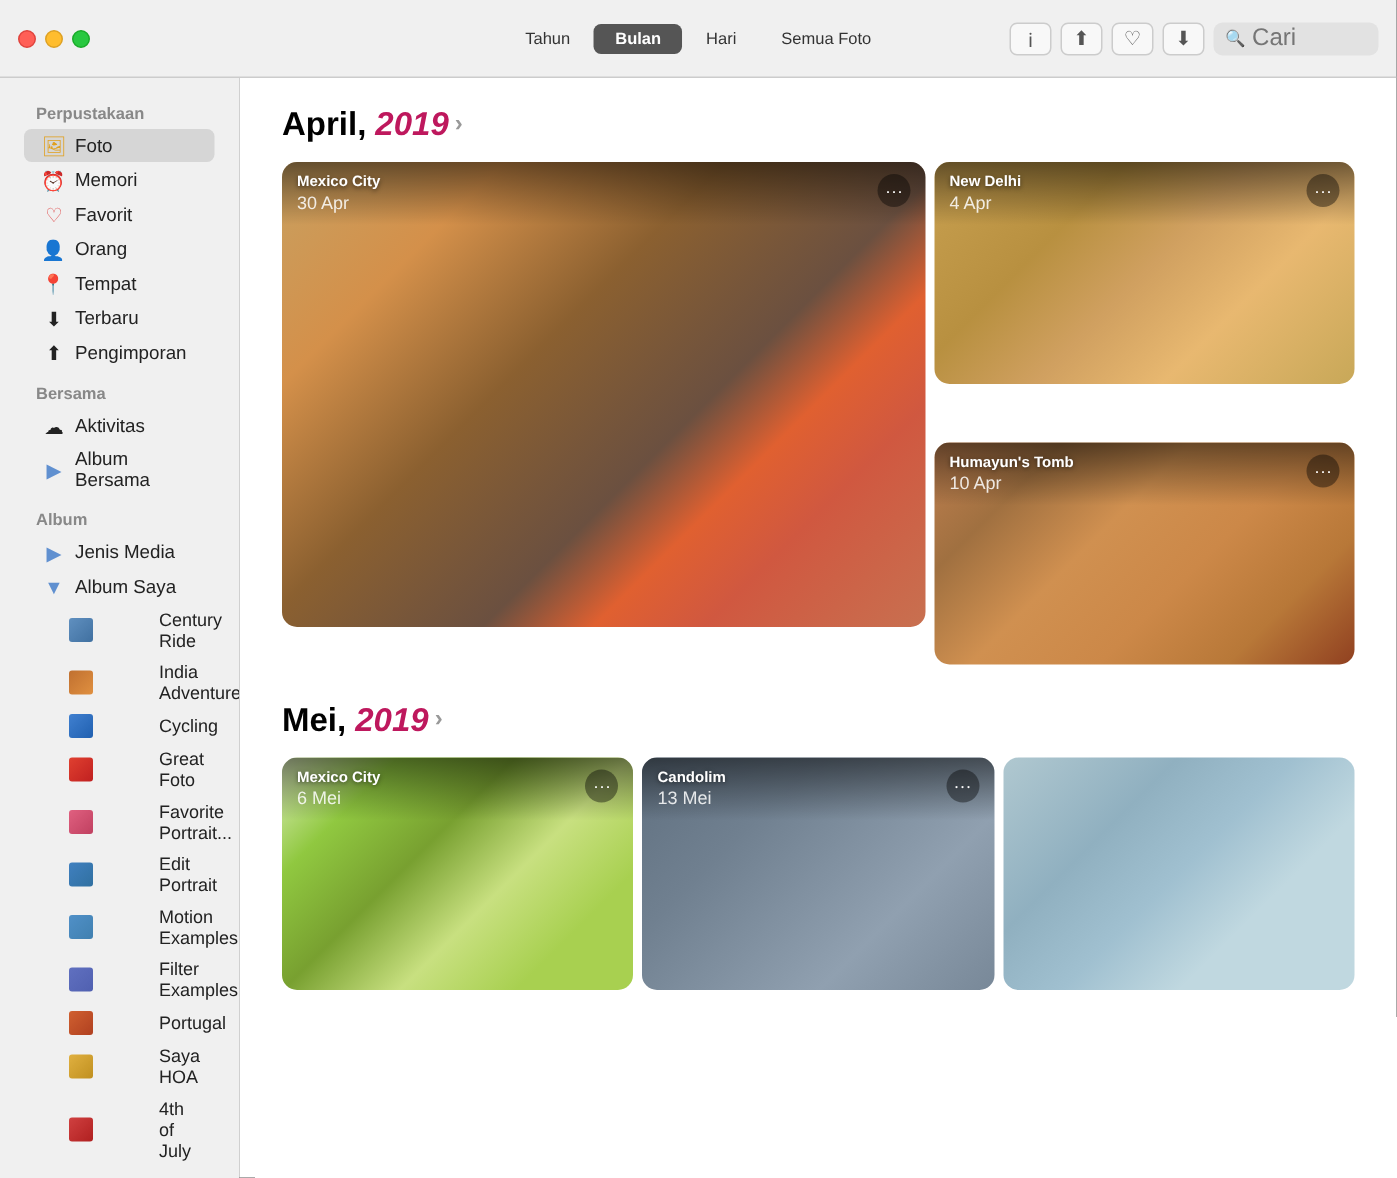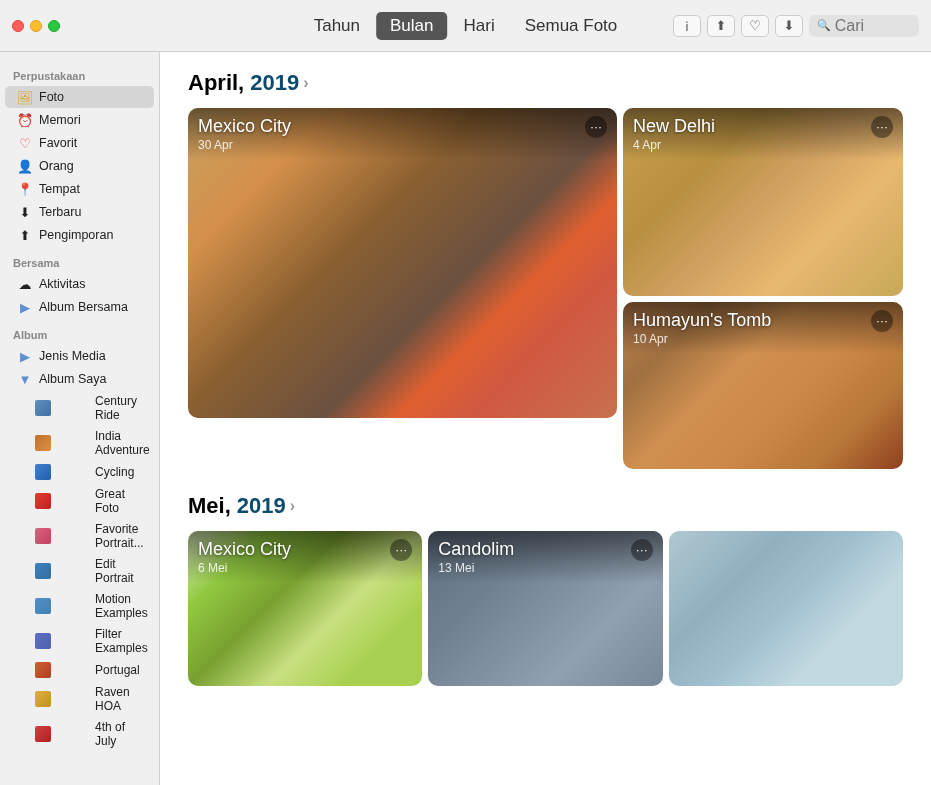--- a/index.html
+++ b/index.html
@@ -43,29 +43,29 @@
       position: absolute;
       left: 50%;
       transform: translateX(-50%);
       display: flex;
       align-items: center;
       gap: 2px;
     }
     .tab-item {
       padding: 4px 14px;
       border-radius: 5px;
-      font-size: 17px;
+      font-size: 11px;
       color: #333;
       cursor: pointer;
       font-weight: 400;
     }
     .tab-item.active {
       background: #555;
       color: #fff;
-      font-weight: 400;
+      font-weight: 700;
     }
 
     .toolbar-right {
       margin-left: auto;
       display: flex;
       align-items: center;
       gap: 6px;
     }
     .toolbar-icon-btn {
       width: 28px;
@@ -105,21 +105,21 @@
       overflow: hidden;
     }
 
     
     .sidebar {
       width: 160px;
       min-width: 160px;
       background: #f0f0f0;
       border-right: 1px solid #d0d0d0;
       overflow-y: auto;
-      padding: 8px 1px;
+      padding: 8px 12px;
       font-size: 12.5px;
     }
     .sidebar-section-header {
       padding: 10px 12px 3px 12px;
       font-size: 11px;
       font-weight: 600;
       color: #888;
       text-transform: none;
     }
     .sidebar-item {
@@ -161,22 +161,23 @@
     .month-title {
       font-size: 22px;
       font-weight: 700;
       color: #000;
       margin-bottom: 12px;
       display: flex;
       align-items: center;
       gap: 0;
     }
     .month-title .year {
-      color: #0c4a6e;
+      color: #be185d;
       margin-left: 6px;
+      font-style: italic;
     }
     .month-title .chevron {
       font-size: 16px;
       color: #999;
       margin-left: 4px;
     }
 
     .photo-grid {
       display: grid;
       gap: 6px;
@@ -203,22 +204,22 @@
       position: absolute;
       top: 0; left: 0; right: 0;
       padding: 8px 10px;
       background: linear-gradient(to bottom, rgba(0,0,0,0.5) 0%, transparent 100%);
       display: flex;
       justify-content: space-between;
       align-items: flex-start;
     }
     .card-title-block { color: #fff; }
     .card-title {
-      font-size: 18px;
-      font-weight: 400;
+      font-size: 10px;
+      font-weight: 700;
       text-shadow: 0 1px 3px rgba(0,0,0,0.5);
     }
     .card-date {
       font-size: 12px;
       color: rgba(255,255,255,0.85);
       margin-top: 1px;
     }
     .card-more-btn {
       width: 22px;
       height: 22px;
@@ -231,26 +232,27 @@
       color: #fff;
       font-size: 12px;
     }
 
     
     .photo-mexico-city-main {
       height: 310px;
       background: linear-gradient(135deg, #c8a060 0%, #d4904a 20%, #8b6030 40%, #6b5040 60%, #e06030 70%, #d05840 80%, #c87050 100%);
     }
     .photo-new-delhi {
-      height: 188px;
+      height: 148px;
       background: linear-gradient(135deg, #c8a050 0%, #b89040 30%, #d0a060 50%, #e8b870 70%, #c8a858 100%);
     }
     .photo-humayun {
-      height: 167px;
+      height: 148px;
       background: linear-gradient(135deg, #c08050 0%, #a07040 20%, #d09050 40%, #cc8848 60%, #b87838 80%, #904020 100%);
+      margin-top: 33px;
     }
     .photo-mexico-mei {
       height: 155px;
       background: linear-gradient(135deg, #e0f0c0 0%, #90c840 20%, #78a030 40%, #c8e080 60%, #a8d050 80%);
     }
     .photo-candolim {
       height: 155px;
       background: linear-gradient(135deg, #607080 0%, #708090 30%, #8090a0 50%, #90a0b0 70%, #788898 100%);
     }
     .photo-third-mei {
@@ -391,21 +393,21 @@
     <div class="sidebar-item sub2">
       <div class="sidebar-item-album-thumb" style="background:linear-gradient(135deg,#6070c0,#5060b0);"></div>
       <span>Filter Examples</span>
     </div>
     <div class="sidebar-item sub2">
       <div class="sidebar-item-album-thumb" style="background:linear-gradient(135deg,#d06030,#b04020);"></div>
       <span>Portugal</span>
     </div>
     <div class="sidebar-item sub2">
       <div class="sidebar-item-album-thumb" style="background:linear-gradient(135deg,#e0b040,#c09020);"></div>
-      <span>Raven HOA</span>
+      <span>Saya HOA</span>
     </div>
     <div class="sidebar-item sub2">
       <div class="sidebar-item-album-thumb" style="background:linear-gradient(135deg,#d04040,#b02020);"></div>
       <span>4th of July</span>
     </div>
 
   </div>
 
   <div class="content">
 

